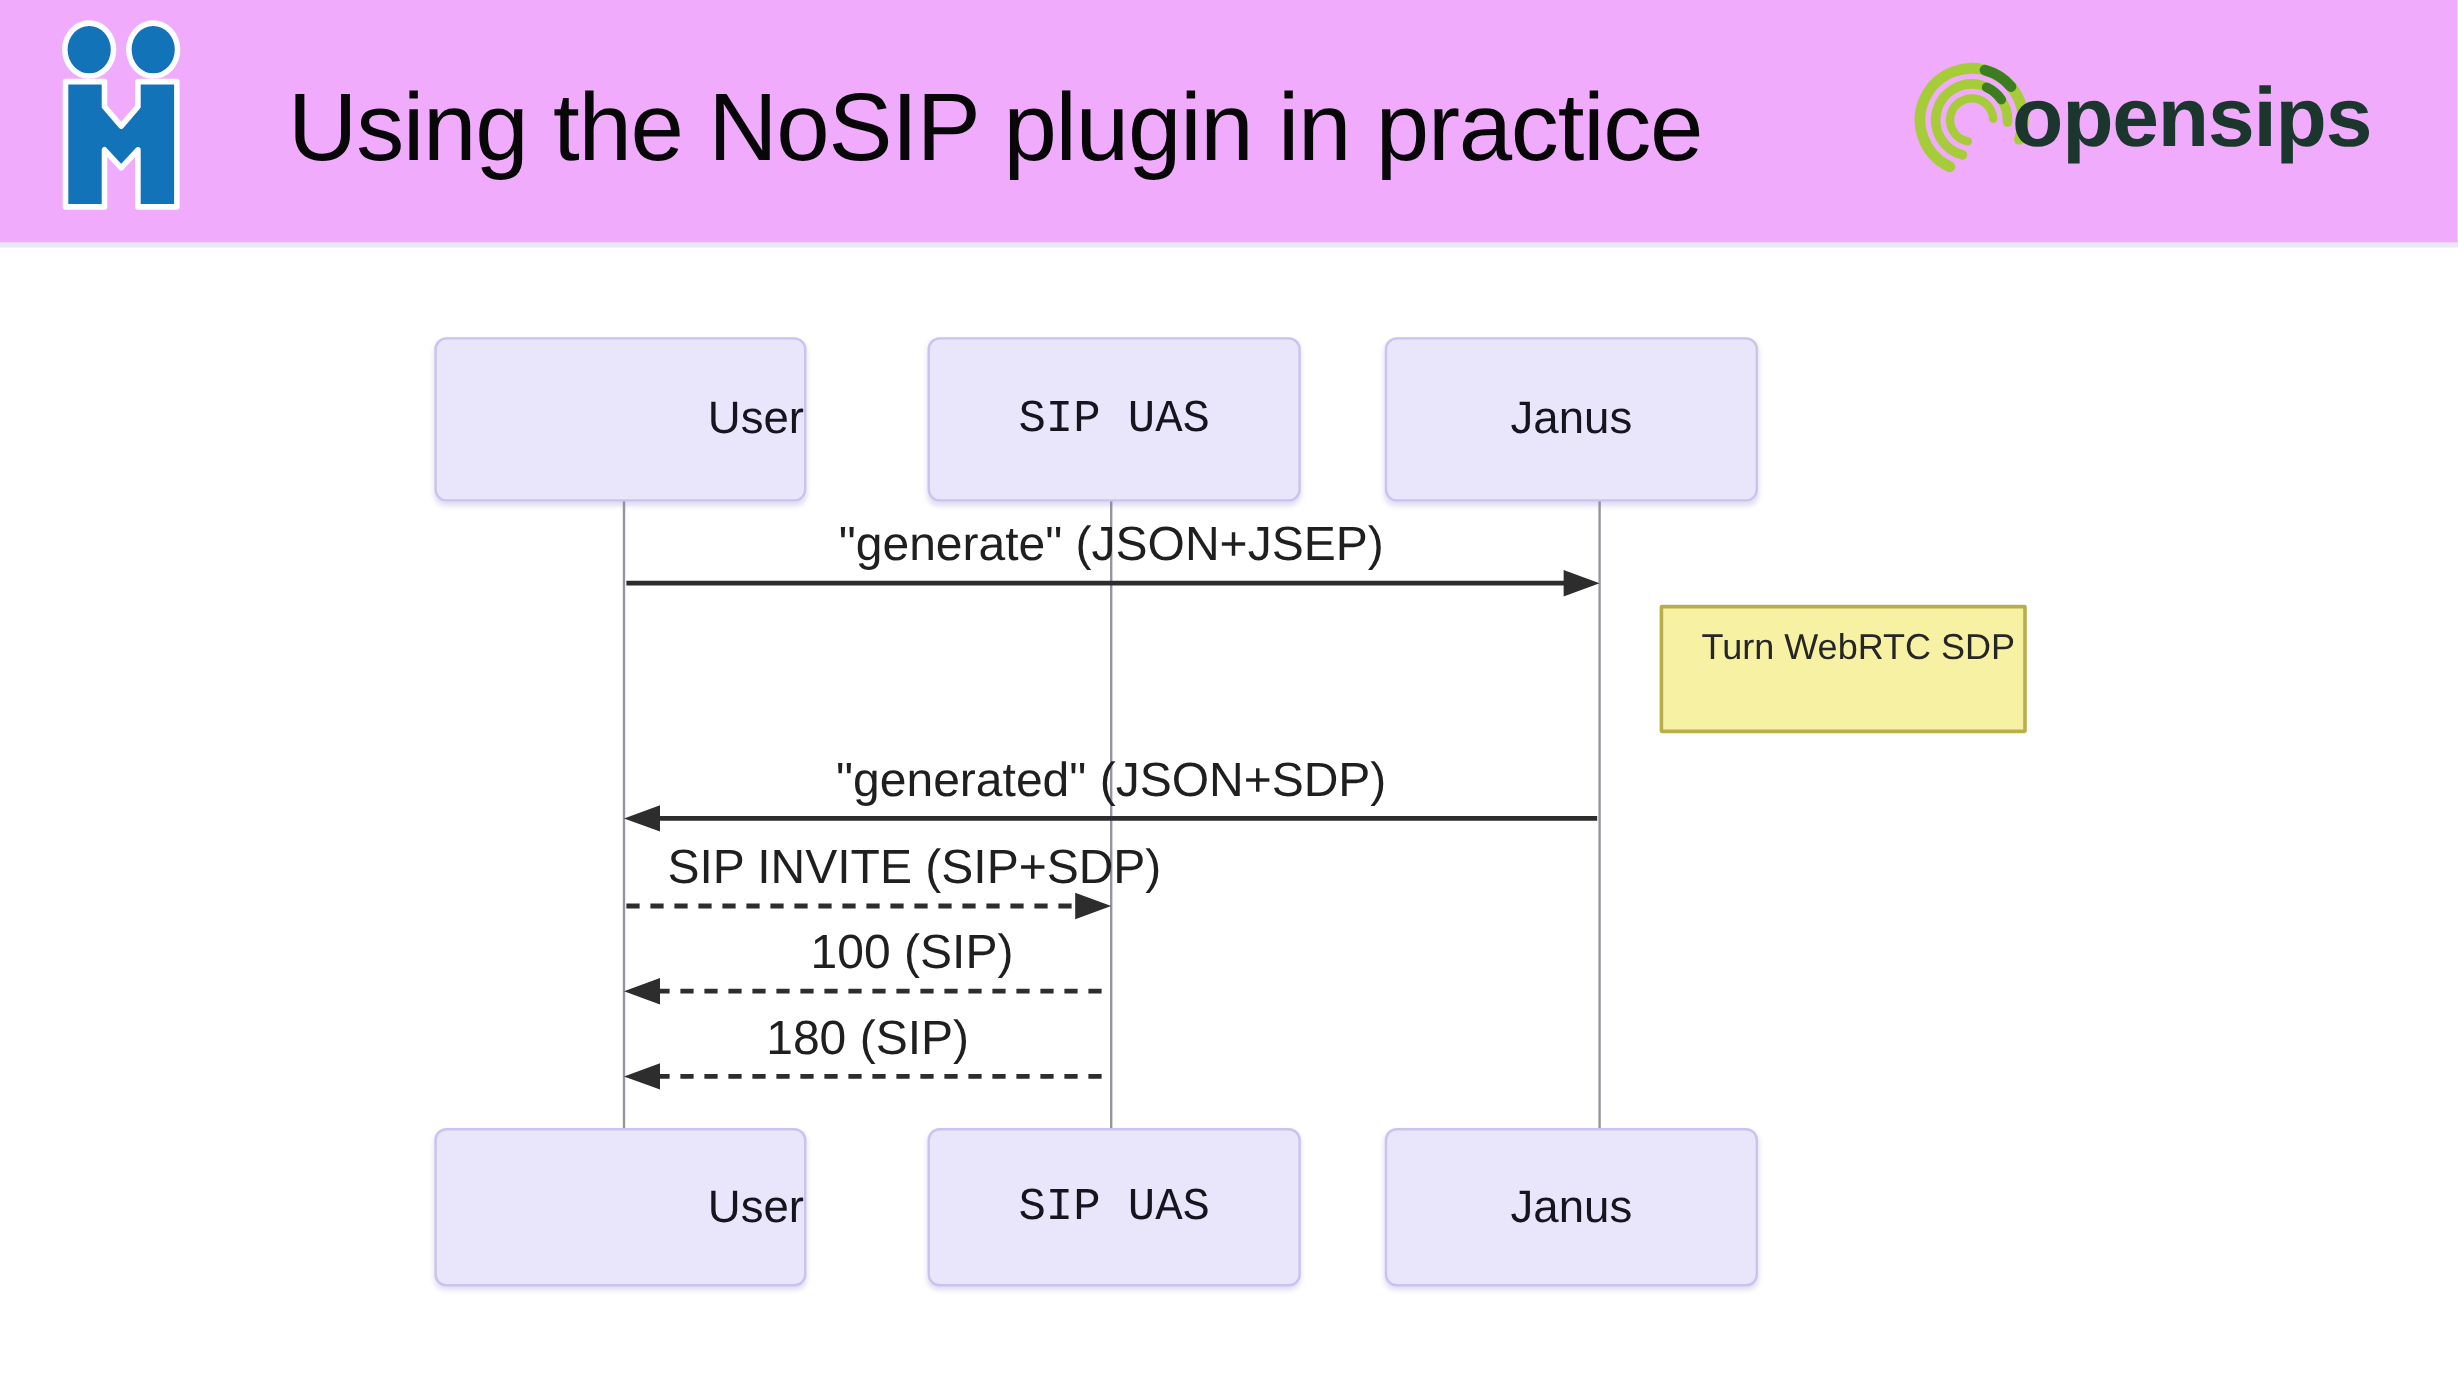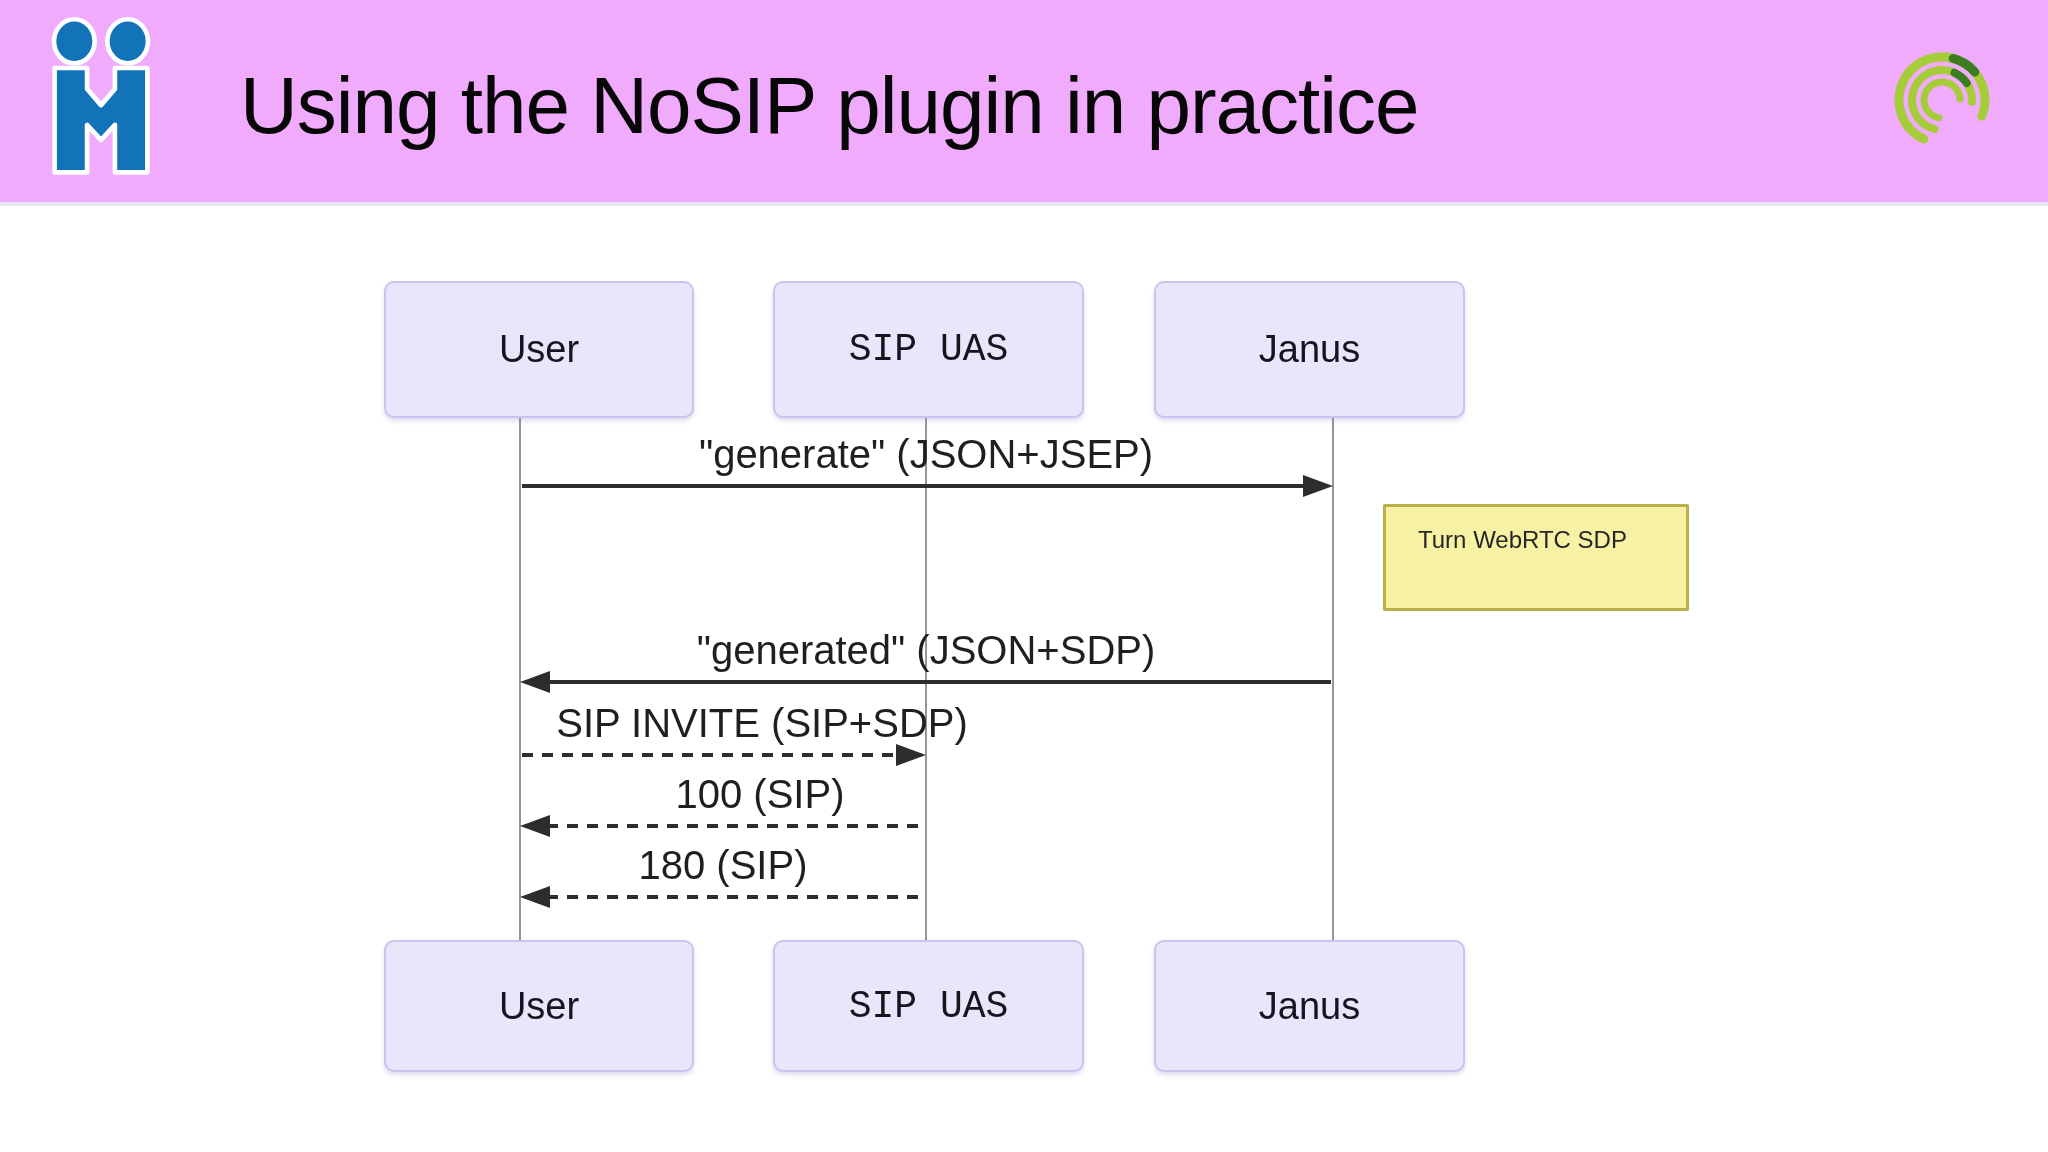--- a/index.html
+++ b/index.html
@@ -27,34 +27,34 @@
   
   .wires{position:absolute;left:0;top:0;width:2048px;height:1152px;}
   .actor{
     position:absolute;height:133px;
     background:#e9e6fb;border:2px solid #c9c3ef;border-radius:10px;
     box-shadow:0 3px 4px rgba(130,120,200,0.25);
     display:flex;align-items:center;justify-content:center;
     font-size:38px;color:#15151f;
   }
   .actor.bottom{height:128px;}
-  .a-user{left:384px;width:306px;}
+  .a-user{left:362px;width:306px;justify-content:flex-end;}
   .a-uas{left:773px;width:307px;font-family:Liberation Mono, monospace;}
   .a-janus{left:1154px;width:307px;}
   .row-top{top:281px;}
   .row-bottom{top:940px;}
   .msg-label{
     position:absolute;transform:translateX(-50%);
     font-size:40px;color:#1f1f1f;white-space:nowrap;
   }
   .note{
     position:absolute;left:1383px;top:504px;width:306px;height:107px;
     background:#f6f1a3;border:3px solid #b9ae4a;border-radius:2px;
     box-sizing:border-box;padding:13px 0 0 32px;
-    font-size:24px;line-height:39px;color:#262626;
+    font-size:30px;line-height:39px;color:#262626;
   }
 </style>
 </head>
 <body>
 
 <div class="header">
 
   <svg class="m-logo" viewBox="0 0 100 138">
     <ellipse cx="27" cy="21" rx="17.5" ry="19" fill="#1273b8" stroke="#ffffff" stroke-width="4"></ellipse>
     <ellipse cx="73" cy="21" rx="17.5" ry="19" fill="#1273b8" stroke="#ffffff" stroke-width="4"></ellipse>
@@ -66,20 +66,21 @@
   <div class="brand">
     <svg class="swirl" viewBox="0 0 100 100">
       <g fill="none" stroke-linecap="round">
         <circle cx="52" cy="50" r="43" stroke="#a6cd39" stroke-width="9" stroke-dasharray="200 70" transform="rotate(115 52 50)"></circle>
         <circle cx="52" cy="50" r="30" stroke="#a6cd39" stroke-width="8" stroke-dasharray="135 53" transform="rotate(105 52 50)"></circle>
         <circle cx="52" cy="50" r="18" stroke="#a6cd39" stroke-width="7" stroke-dasharray="80 33" transform="rotate(100 52 50)"></circle>
         <circle cx="52" cy="50" r="43" stroke="#3d7d22" stroke-width="9" stroke-dasharray="26 244" transform="rotate(-75 52 50)"></circle>
         <circle cx="52" cy="50" r="30" stroke="#3d7d22" stroke-width="8" stroke-dasharray="16 172" transform="rotate(-65 52 50)"></circle>
       </g>
     </svg>
+    <span class="brand-text">opensips</span>
   </div>
 </div>
 
 <svg class="wires" viewBox="0 0 2048 1152">
 
   <line x1="520" y1="415" x2="520" y2="940" stroke="#97949e" stroke-width="2"></line>
   <line x1="926" y1="415" x2="926" y2="940" stroke="#97949e" stroke-width="2"></line>
   <line x1="1333" y1="415" x2="1333" y2="940" stroke="#97949e" stroke-width="2"></line>
 
   <line x1="522" y1="486" x2="1306" y2="486" stroke="#2d2d2d" stroke-width="4"></line>

